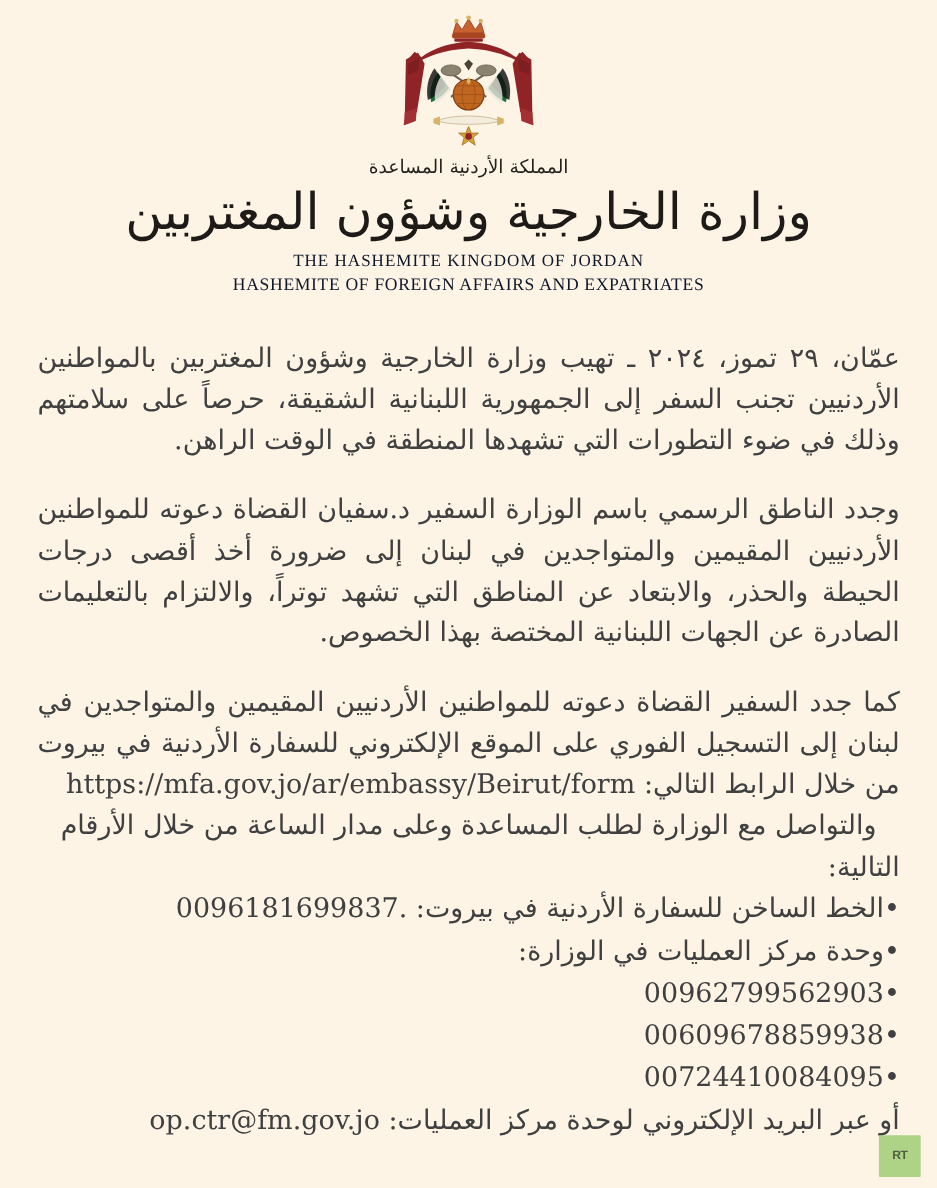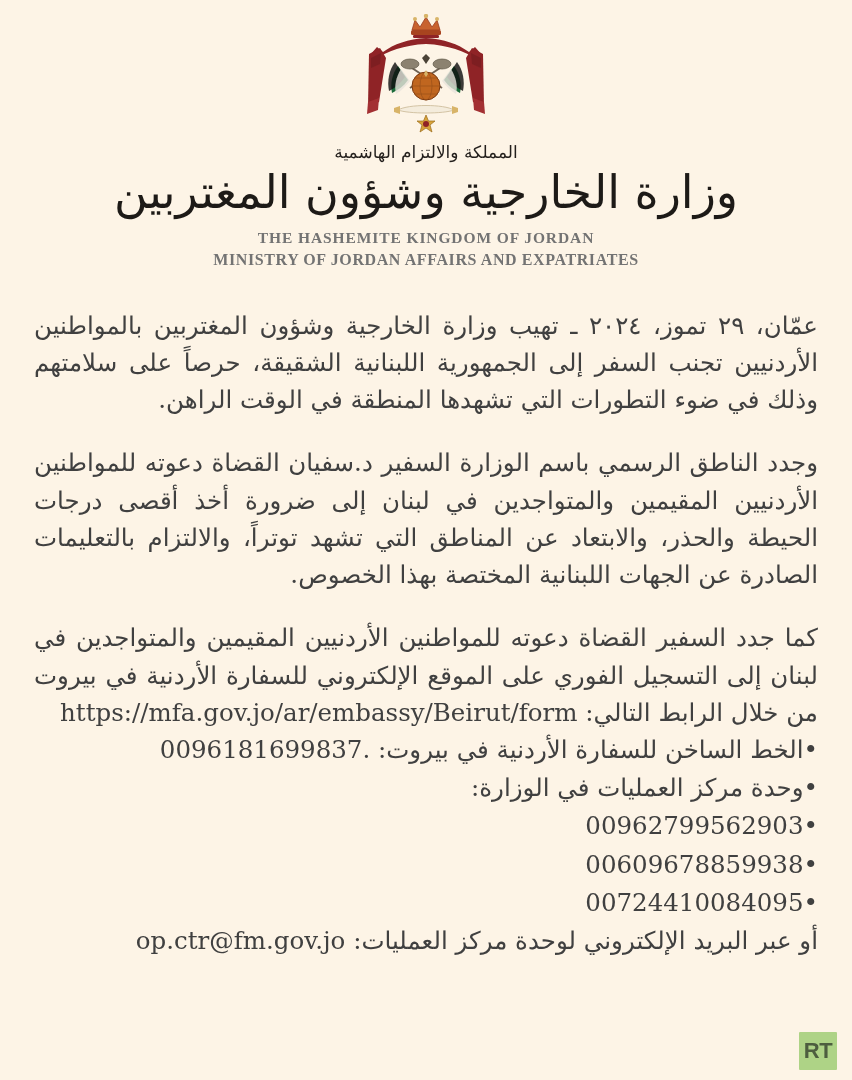--- a/index.html
+++ b/index.html
@@ -53,23 +53,23 @@
     color: #1d1a17;
     line-height: 1.25;
     font-family: "DejaVu Serif", "Liberation Serif", serif;
     font-weight: 400;
     letter-spacing: -1px;
   }
 
   .en-lines {
     margin-top: 7px;
     direction: ltr;
-    color: #737373;
+    color: #0f172a;
     font-family: "Liberation Serif", "DejaVu Serif", serif;
-    font-weight: bold;
+    font-weight: normal;
   }
   .en-line1 {
     font-size: 15.5px;
     letter-spacing: 0.9px;
     line-height: 1.35;
   }
   .en-line2 {
     font-size: 16px;
     letter-spacing: 0.6px;
     line-height: 1.35;
@@ -140,21 +140,21 @@
     height: 38px;
     background: rgba(126, 190, 74, 0.62);
     display: flex;
     align-items: center;
     justify-content: center;
     border-radius: 1px;
   }
   .watermark-text {
     font-family: "Liberation Sans", "DejaVu Sans", sans-serif;
     font-weight: bold;
-    font-size: 22px;
+    font-size: 11px;
     color: rgba(40, 48, 36, 0.72);
     letter-spacing: -0.5px;
     line-height: 1;
   }
 </style>
 </head>
 <body>
 
 <div class="page">
 
@@ -210,40 +210,41 @@
         <path d="M48 94 L54 92 L54 100 L48 98 Z" fill="#d8b468"></path>
         <path d="M112 94 L106 92 L106 100 L112 98 Z" fill="#d8b468"></path>
 
         <g transform="translate(80,110)">
           <path d="M0 -9 L2.5 -3 L9 -3 L4 1 L6 8 L0 4 L-6 8 L-4 1 L-9 -3 L-2.5 -3 Z" fill="#d8a33a" stroke="#9a6a18" stroke-width="0.7"></path>
           <circle cx="0" cy="0" r="3" fill="#8f2326"></circle>
         </g>
       </svg>
     </div>
 
-    <div class="kingdom-line">المملكة والالتزام الهاشمية</div>
+    <div class="kingdom-line">المملكة الأردنية المساعدة</div>
     <div class="ministry-calligraphy">وزارة الخارجية وشؤون المغتربين</div>
 
     <div class="en-lines">
       <div class="en-line1">THE HASHEMITE KINGDOM OF JORDAN</div>
-      <div class="en-line2">MINISTRY OF JORDAN AFFAIRS AND EXPATRIATES</div>
+      <div class="en-line2">HASHEMITE OF FOREIGN AFFAIRS AND EXPATRIATES</div>
     </div>
   </div>
 
   <div class="body-text">
 
     <p class="para">عمّان، ٢٩ تموز، ٢٠٢٤ ـ تهيب وزارة الخارجية وشؤون المغتربين بالمواطنين الأردنيين تجنب السفر إلى الجمهورية اللبنانية الشقيقة، حرصاً على سلامتهم وذلك في ضوء التطورات التي تشهدها المنطقة في الوقت الراهن.</p>
 
     <p class="para">وجدد الناطق الرسمي باسم الوزارة السفير د.سفيان القضاة دعوته للمواطنين الأردنيين المقيمين والمتواجدين في لبنان إلى ضرورة أخذ أقصى درجات الحيطة والحذر، والابتعاد عن المناطق التي تشهد توتراً، والالتزام بالتعليمات الصادرة عن الجهات اللبنانية المختصة بهذا الخصوص.</p>
 
     <p class="para para-link">
       <span>كما جدد السفير القضاة دعوته للمواطنين الأردنيين المقيمين والمتواجدين في لبنان إلى التسجيل الفوري على الموقع الإلكتروني للسفارة الأردنية في بيروت من خلال الرابط التالي:</span>
       <span class="ltr-inline">https://mfa.gov.jo/ar/embassy/Beirut/form</span>
     </p>
 
+    <p class="contact-line">والتواصل مع الوزارة لطلب المساعدة وعلى مدار الساعة من خلال الأرقام التالية:</p>
 
     <p class="contact-line">
       <span>•الخط الساخن للسفارة الأردنية في بيروت:</span>
       <span class="ltr-inline">0096181699837.</span>
     </p>
 
     <p class="contact-line">•وحدة مركز العمليات في الوزارة:</p>
 
     <p class="num-line">
       <span class="num">00962799562903•</span>

